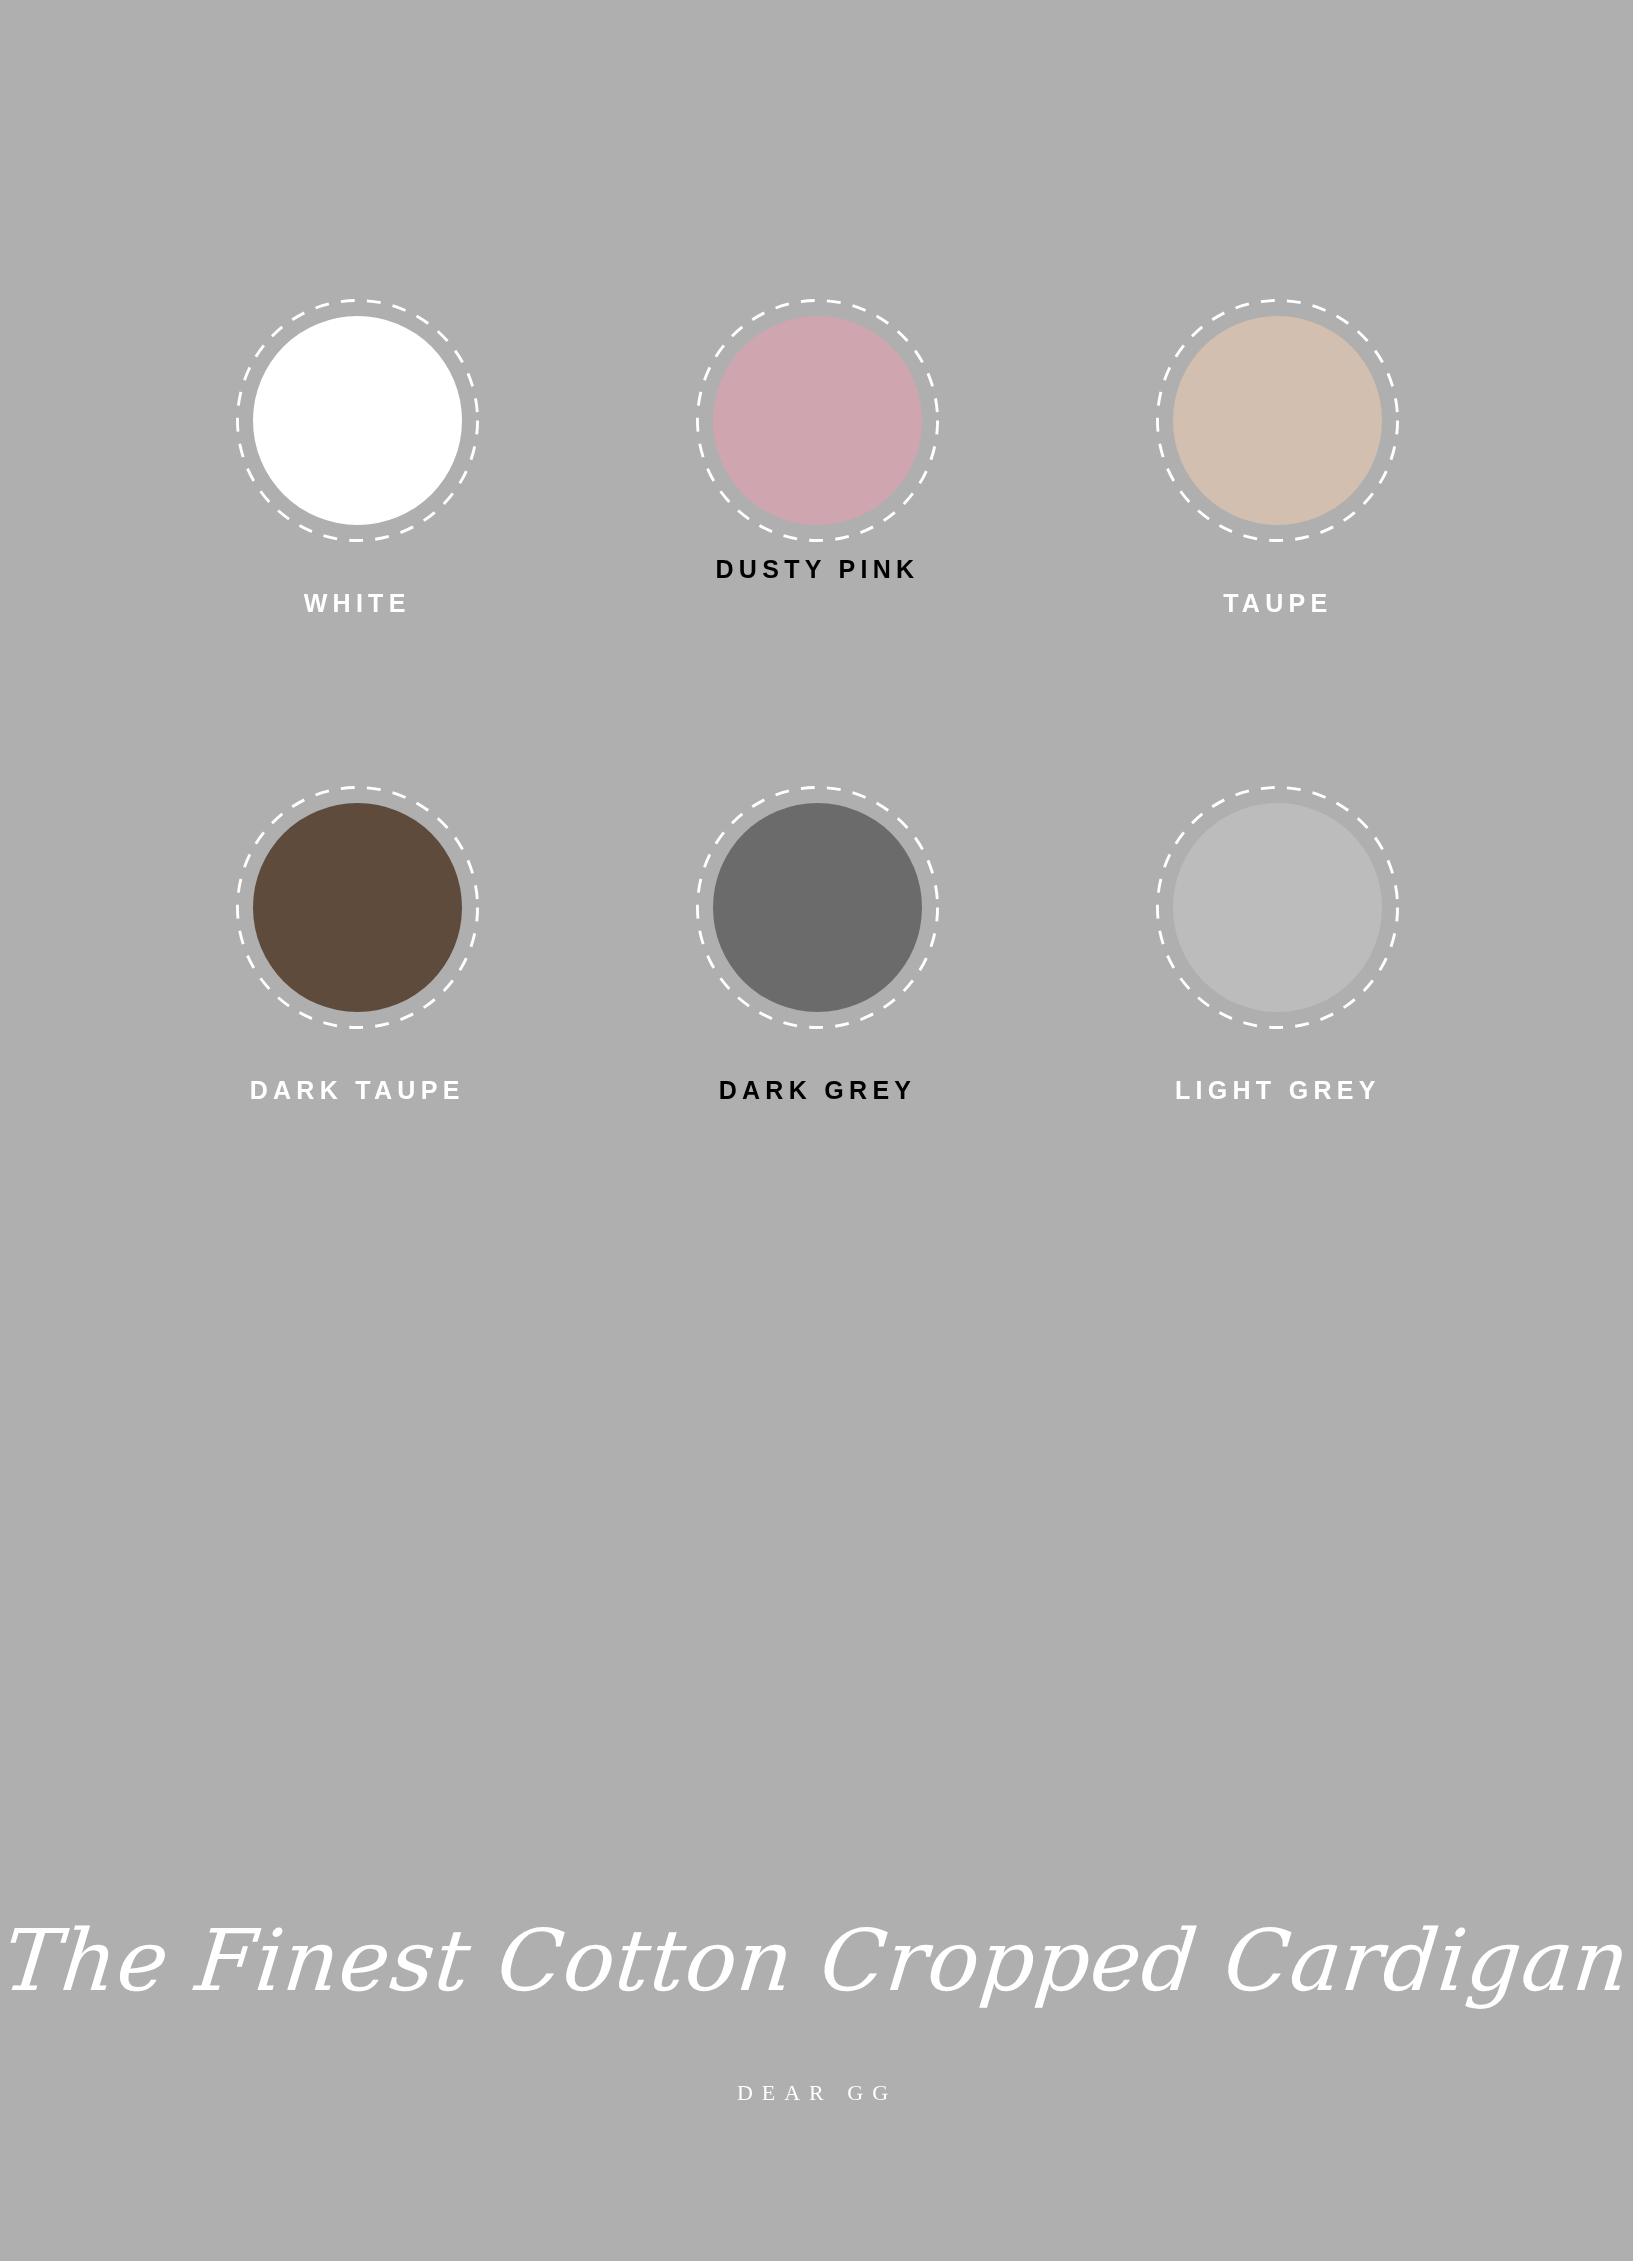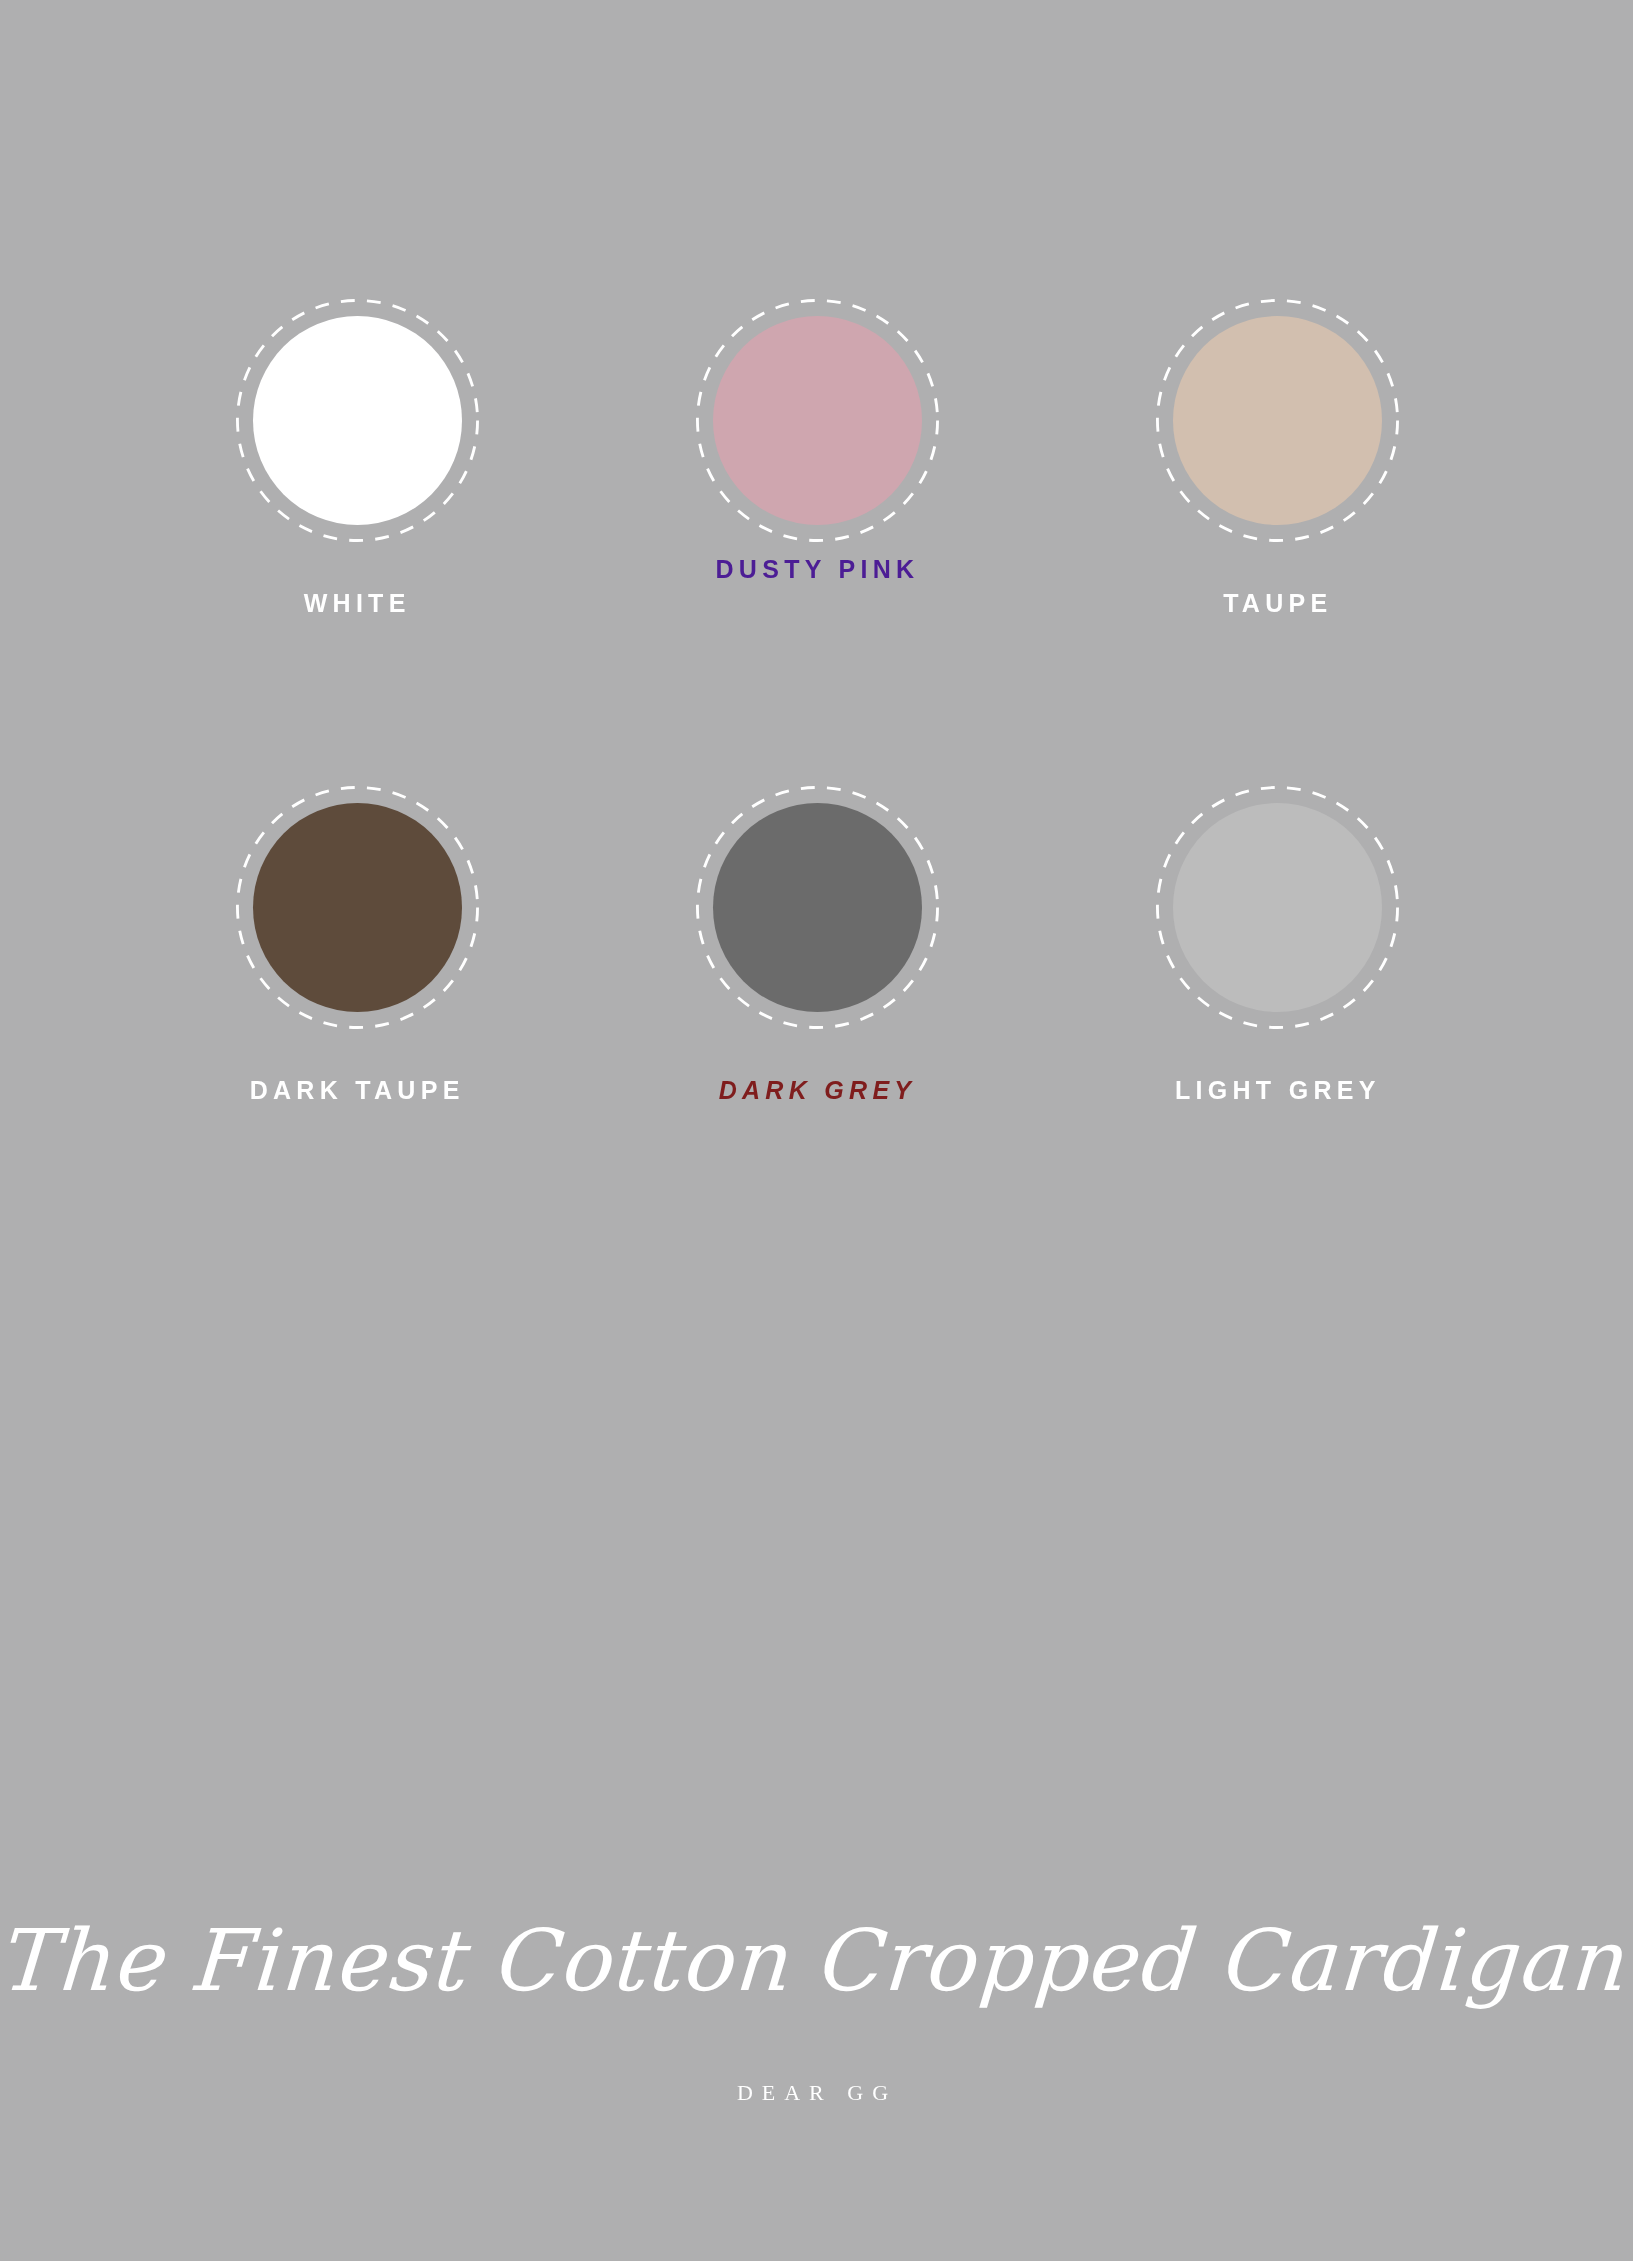--- a/index.html
+++ b/index.html
@@ -131,21 +131,21 @@
     </div>
 
 
     <div class="swatch-cell">
       <div class="swatch-ring">
         <svg class="ring-svg" viewBox="0 0 300 300">
           <circle cx="150" cy="150" r="147" fill="none" stroke="#FFFFFF" stroke-width="3.5" stroke-dasharray="17 15" stroke-linecap="butt"></circle>
         </svg>
         <div class="swatch-disc" style="background: rgb(207, 166, 175);"></div>
       </div>
-      <div class="swatch-label" style="color: #4c1d95; margin-top: 12px;">DUSTY PINK</div>
+      <div class="swatch-label" style="color: #000000; margin-top: 12px;">DUSTY PINK</div>
     </div>
 
     <div class="swatch-cell">
       <div class="swatch-ring">
         <svg class="ring-svg" viewBox="0 0 300 300">
           <circle cx="150" cy="150" r="147" fill="none" stroke="#FFFFFF" stroke-width="3.5" stroke-dasharray="17 15" stroke-linecap="butt"></circle>
         </svg>
         <div class="swatch-disc" style="background: rgb(210, 191, 175);"></div>
       </div>
       <div class="swatch-label" style="color: rgb(255, 255, 255);">TAUPE</div>
@@ -163,21 +163,21 @@
       <div class="swatch-label" style="color: rgb(255, 255, 255);">DARK TAUPE</div>
     </div>
 
     <div class="swatch-cell">
       <div class="swatch-ring">
         <svg class="ring-svg" viewBox="0 0 300 300">
           <circle cx="150" cy="150" r="147" fill="none" stroke="#FFFFFF" stroke-width="3.5" stroke-dasharray="17 15" stroke-linecap="butt"></circle>
         </svg>
         <div class="swatch-disc" style="background: rgb(107, 107, 107);"></div>
       </div>
-      <div class="swatch-label" style="color: #7f1d1d; font-style: italic;">DARK GREY</div>
+      <div class="swatch-label" style="color: #000000;">DARK GREY</div>
     </div>
 
     <div class="swatch-cell">
       <div class="swatch-ring">
         <svg class="ring-svg" viewBox="0 0 300 300">
           <circle cx="150" cy="150" r="147" fill="none" stroke="#FFFFFF" stroke-width="3.5" stroke-dasharray="17 15" stroke-linecap="butt"></circle>
         </svg>
         <div class="swatch-disc" style="background: rgb(188, 188, 188);"></div>
       </div>
       <div class="swatch-label" style="color: rgb(255, 255, 255);">LIGHT GREY</div>

